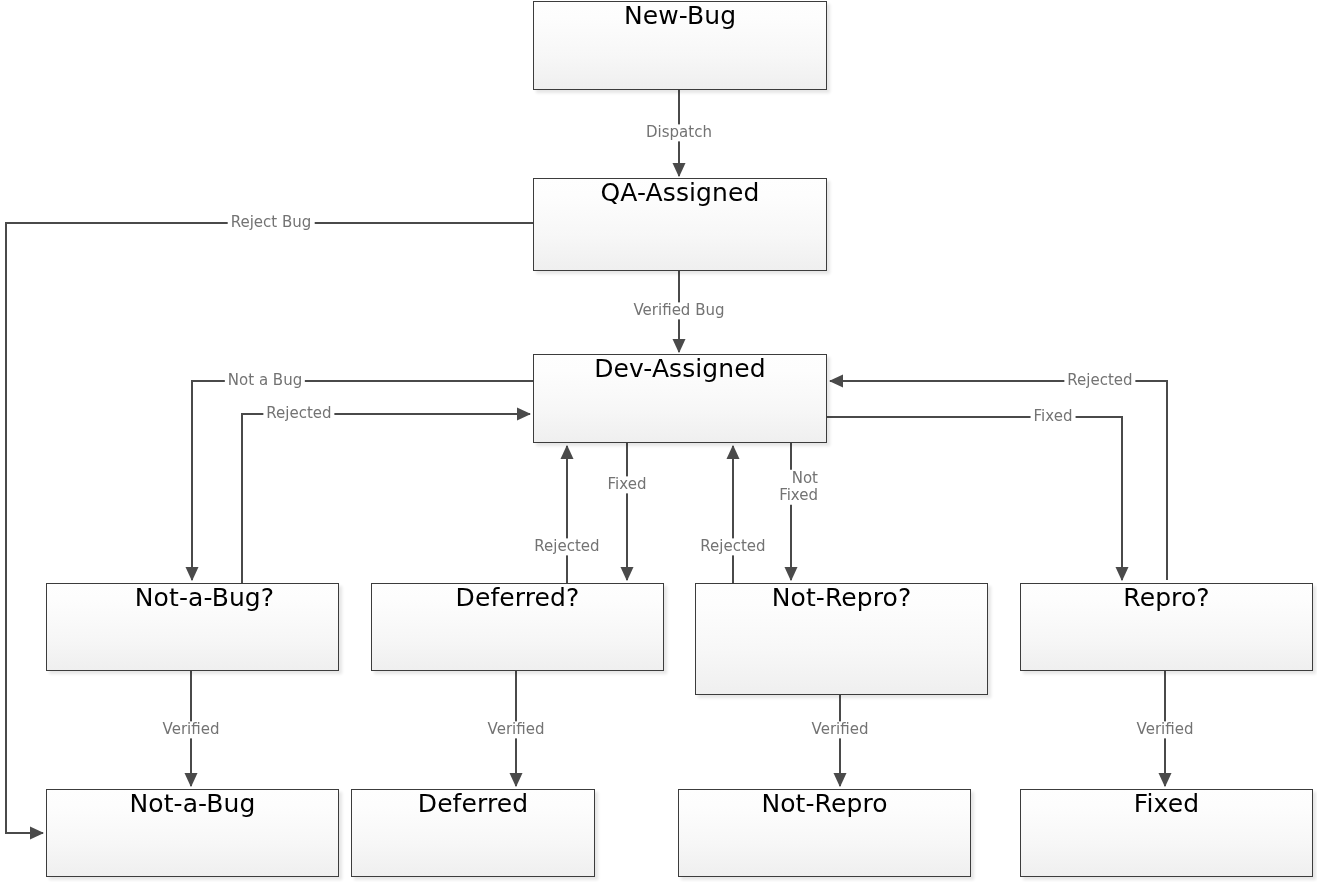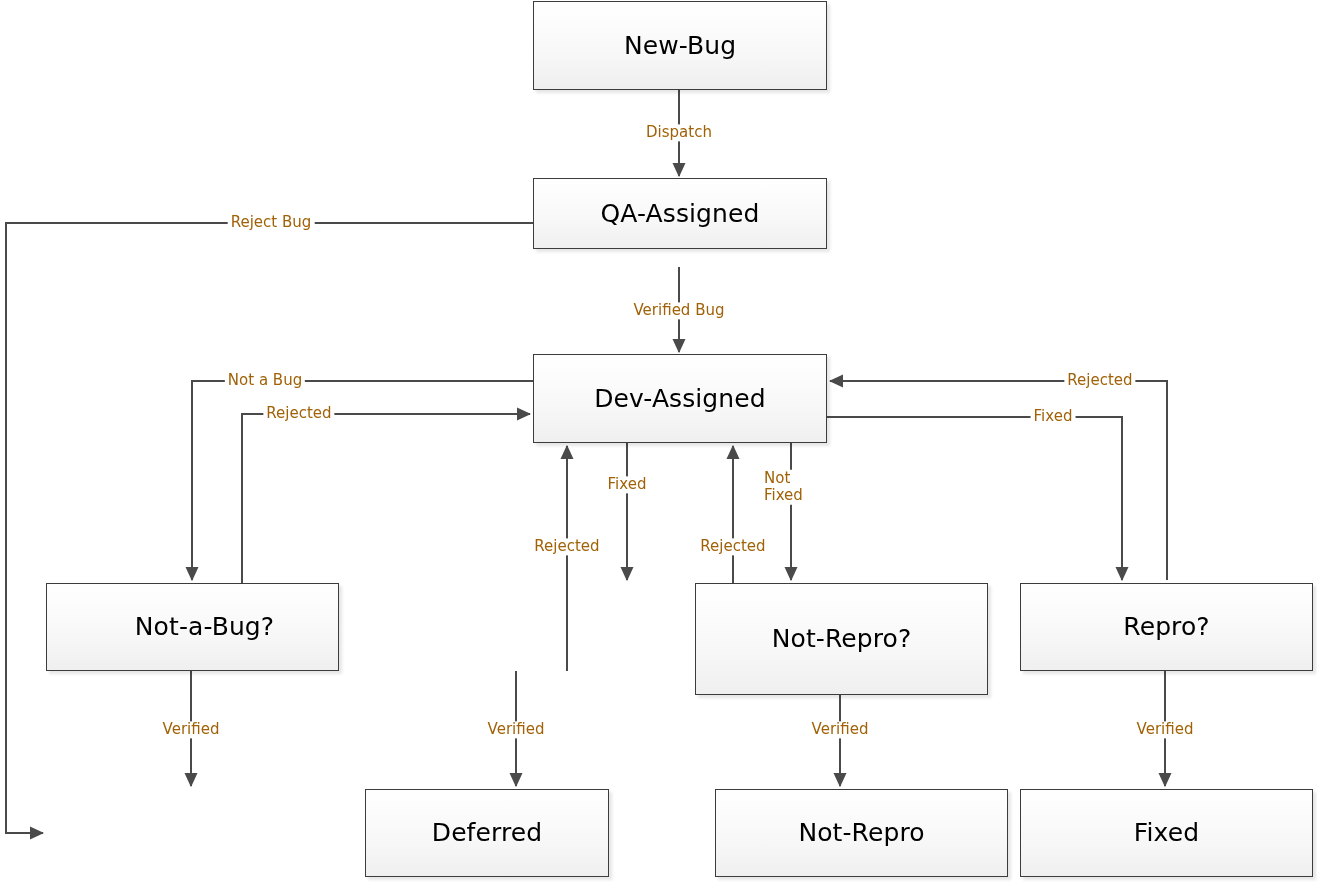--- a/index.html
+++ b/index.html
@@ -23,42 +23,41 @@
     width: 1317px;
     height: 882px;
   }
   .node {
     position: absolute;
     box-sizing: border-box;
     border: 1.4px solid #3c3c3c;
     background: linear-gradient(to bottom, #fefefe 0%, #fdfdfd 18%, #f7f7f7 62%, #efefef 100%);
     box-shadow: 3px 3px 3px rgba(0,0,0,0.10);
     display: flex;
-    align-items: center;
     justify-content: center;
     color: #000000;
     z-index: 5;
   }
   .node-label {
     font-size: 25px;
     font-weight: 400;
     letter-spacing: 0.1px;
     line-height: 1.1;
     white-space: nowrap;
   }
   .edge-label {
     position: absolute;
     font-family: "DejaVu Sans", "Liberation Sans", sans-serif;
     font-size: 15px;
-    color: #a16207;
+    color: #737373;
     background: #ffffff;
     padding: 0 3px;
     white-space: nowrap;
     transform: translate(-50%, -50%);
-    text-align: left;
+    text-align: right;
     line-height: 1.15;
     z-index: 6;
   }
   .edge-label.two-line { white-space: normal; width: 54px; }
 </style>
 </head>
 <body>
 
 <div id="canvas">
 
@@ -96,47 +95,53 @@
       <path d="M 516 671 L 516 786" marker-end="url(#arrow)"></path>
       <path d="M 840 671 L 840 786" marker-end="url(#arrow)"></path>
       <path d="M 1165 671 L 1165 786" marker-end="url(#arrow)"></path>
     </g>
   </svg>
 
   <div class="node" style="left:533px; top:1px; width:294px; height:89px;">
     <span class="node-label">New-Bug</span>
   </div>
 
-  <div class="node" style="left:533px; top:178px; width:294px; height:71px;">
+  <div class="node" style="left:533px; top:178px; width:294px; height:93px;">
     <span class="node-label">QA-Assigned</span>
   </div>
 
   <div class="node" style="left:533px; top:354px; width:294px; height:89px;">
     <span class="node-label">Dev-Assigned</span>
   </div>
 
   <div class="node" style="left:46px; top:583px; width:293px; height:88px;padding-left:24px;">
     <span class="node-label">Not-a-Bug?</span>
   </div>
 
+  <div class="node" style="left:371px; top:583px; width:293px; height:88px;">
+    <span class="node-label">Deferred?</span>
+  </div>
 
   <div class="node" style="left:695px; top:583px; width:293px; height:112px;">
     <span class="node-label">Not-Repro?</span>
   </div>
 
   <div class="node" style="left:1020px; top:583px; width:293px; height:88px;">
     <span class="node-label">Repro?</span>
   </div>
 
+  <div class="node" style="left:46px; top:789px; width:293px; height:88px;">
+    <span class="node-label">Not-a-Bug</span>
+  </div>
 
-  <div class="node" style="left:365px; top:789px; width:244px; height:88px;">
+  <div class="node" style="left:351px; top:789px; width:244px; height:88px;">
     <span class="node-label">Deferred</span>
   </div>
 
-  <div class="node" style="left:715px; top:789px; width:293px; height:88px;">
+  <div class="node" style="left:678px; top:789px; width:293px; height:88px;">
     <span class="node-label">Not-Repro</span>
   </div>
 
   <div class="node" style="left:1020px; top:789px; width:293px; height:88px;">
     <span class="node-label">Fixed</span>
   </div>
 
   <div class="edge-label" style="left:679px; top:133px;">Dispatch</div>
 
   <div class="edge-label" style="left:271px; top:223px;">Reject Bug</div>

